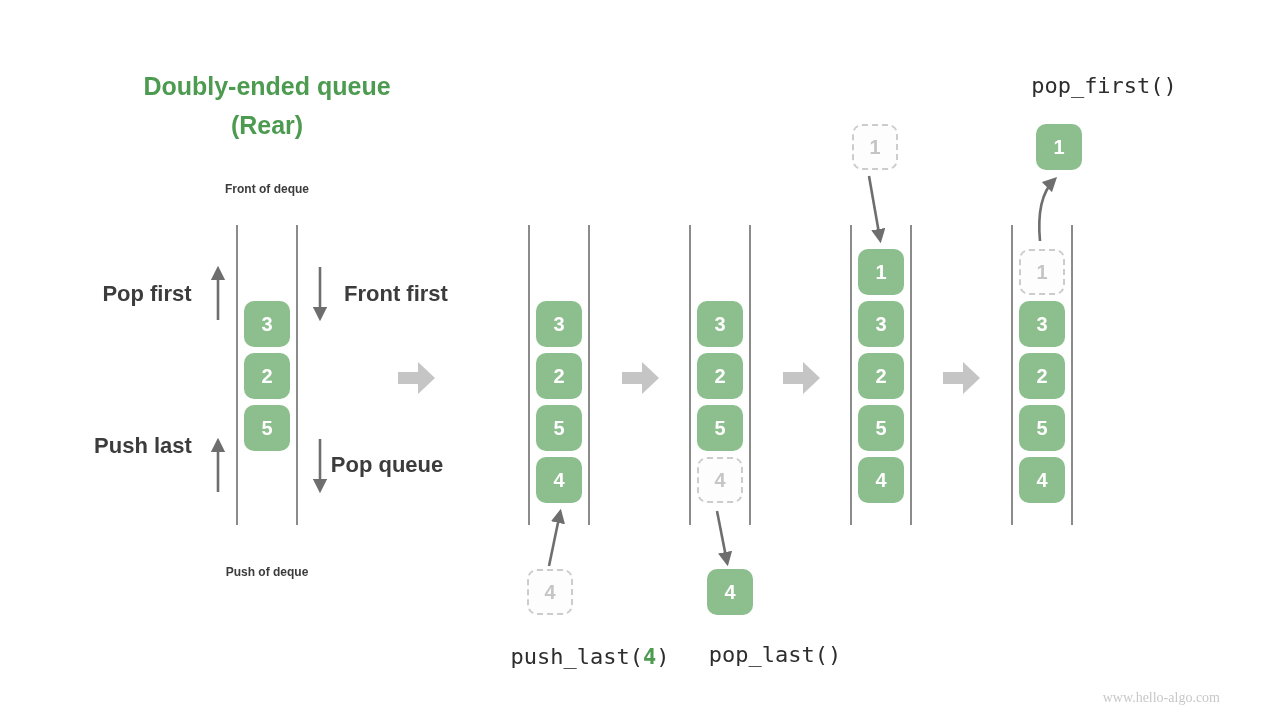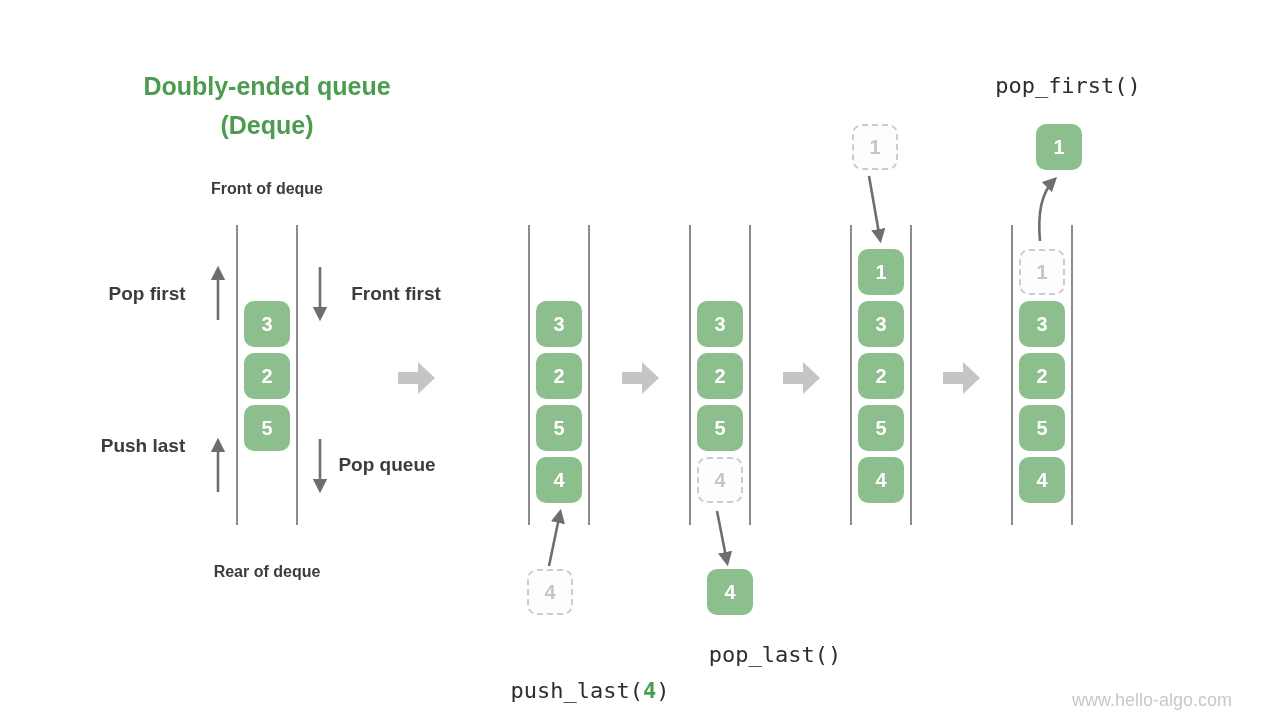--- a/index.html
+++ b/index.html
@@ -10,47 +10,47 @@
     margin-top:12px;
   }
   svg.overlay { position:absolute; left:0; top:0; width:1280px; height:720px; }
 
   .centered { position:absolute; transform:translate(-50%,-50%); white-space:nowrap; }
 
   .title-line {
     font-size:25px; font-weight:bold; color:var(--green-text);
   }
   .side-label {
-    font-size:16px; font-weight:bold; color:var(--dark-text);
+    font-size:12px; font-weight:bold; color:var(--dark-text);
   }
   .arrow-label {
-    font-size:19px; font-weight:bold; color:var(--dark-text);
+    font-size:22px; font-weight:bold; color:var(--dark-text);
   }
   .op-label {
     font-family:"DejaVu Sans Mono","Liberation Mono",monospace;
     font-size:22px; font-weight:500; color:var(--mono-text);
   }
   .op-label .green-arg { color:var(--green-text); font-weight:bold; }
 
   .cell {
     position:absolute; width:46px; height:46px; border-radius:10px;
     display:flex; align-items:center; justify-content:center;
     font-size:20px; font-weight:bold;
     box-sizing:border-box;
   }
   .cell.solid { background:var(--green-box); color:#ffffff; }
   .cell.dashed {
     background:#fdfdfd; border:2px dashed var(--dashed-border);
     color:var(--dashed-text);
   }
 
   .watermark {
-    position:absolute; right:48px; top:678px;
-    font-family:Liberation Sans, sans-serif;
-    font-size:18px; color:var(--watermark);
+    position:absolute; right:60px; top:678px;
+    font-family:Liberation Serif, serif;
+    font-size:14px; color:var(--watermark);
   }
 </style>
 </head>
 <body>
 
 <div id="canvas">
 
   <svg class="overlay">
     <defs>
       <marker id="ah" viewBox="0 0 10 10" refX="7" refY="5" markerWidth="5.5" markerHeight="5.5" orient="auto-start-reverse">
@@ -81,32 +81,32 @@
     <line x1="869" y1="164" x2="880" y2="227" stroke="#6e6e6e" stroke-width="2.6" marker-end="url(#ah)"></line>
     <path d="M 1040,229 Q 1036,186 1054,168" fill="none" stroke="#6e6e6e" stroke-width="2.6" marker-end="url(#ah)"></path>
 
     <path transform="translate(416,366)" d="M -18,-6 L 2,-6 L 2,-16 L 19,0 L 2,16 L 2,6 L -18,6 Z" fill="#c5c5c5"></path>
     <path transform="translate(640,366)" d="M -18,-6 L 2,-6 L 2,-16 L 19,0 L 2,16 L 2,6 L -18,6 Z" fill="#c5c5c5"></path>
     <path transform="translate(801,366)" d="M -18,-6 L 2,-6 L 2,-16 L 19,0 L 2,16 L 2,6 L -18,6 Z" fill="#c5c5c5"></path>
     <path transform="translate(961,366)" d="M -18,-6 L 2,-6 L 2,-16 L 19,0 L 2,16 L 2,6 L -18,6 Z" fill="#c5c5c5"></path>
   </svg>
 
   <div class="centered title-line" style="left:267px; top:74px">Doubly-ended queue</div>
-  <div class="centered title-line" style="left:267px; top:113px">(Deque)</div>
+  <div class="centered title-line" style="left:267px; top:113px">(Rear)</div>
 
   <div class="centered side-label" style="left:267px; top:177px">Front of deque</div>
-  <div class="centered side-label" style="left:267px; top:560px">Rear of deque</div>
+  <div class="centered side-label" style="left:267px; top:560px">Push of deque</div>
 
   <div class="centered arrow-label" style="left:147px; top:282px">Pop first</div>
   <div class="centered arrow-label" style="left:396px; top:282px">Front first</div>
   <div class="centered arrow-label" style="left:143px; top:434px">Push last</div>
   <div class="centered arrow-label" style="left:387px; top:453px">Pop queue</div>
 
-  <div class="centered op-label" style="left:1068px; top:73px">pop_first()</div>
-  <div class="centered op-label" style="left:590px; top:678px"><span>push_last(</span><span class="green-arg">4</span><span>)</span></div>
+  <div class="centered op-label" style="left:1104px; top:73px">pop_first()</div>
+  <div class="centered op-label" style="left:590px; top:644px"><span>push_last(</span><span class="green-arg">4</span><span>)</span></div>
   <div class="centered op-label" style="left:775px; top:642px">pop_last()</div>
 
   <div id="queues-layer">
       <div class="cell solid" style="left: 244px; top: 289px;">3</div>
       <div class="cell solid" style="left: 244px; top: 341px;">2</div>
       <div class="cell solid" style="left: 244px; top: 393px;">5</div>
       <div class="cell solid" style="left: 536px; top: 289px;">3</div>
       <div class="cell solid" style="left: 536px; top: 341px;">2</div>
       <div class="cell solid" style="left: 536px; top: 393px;">5</div>
       <div class="cell solid" style="left: 536px; top: 445px;">4</div>

